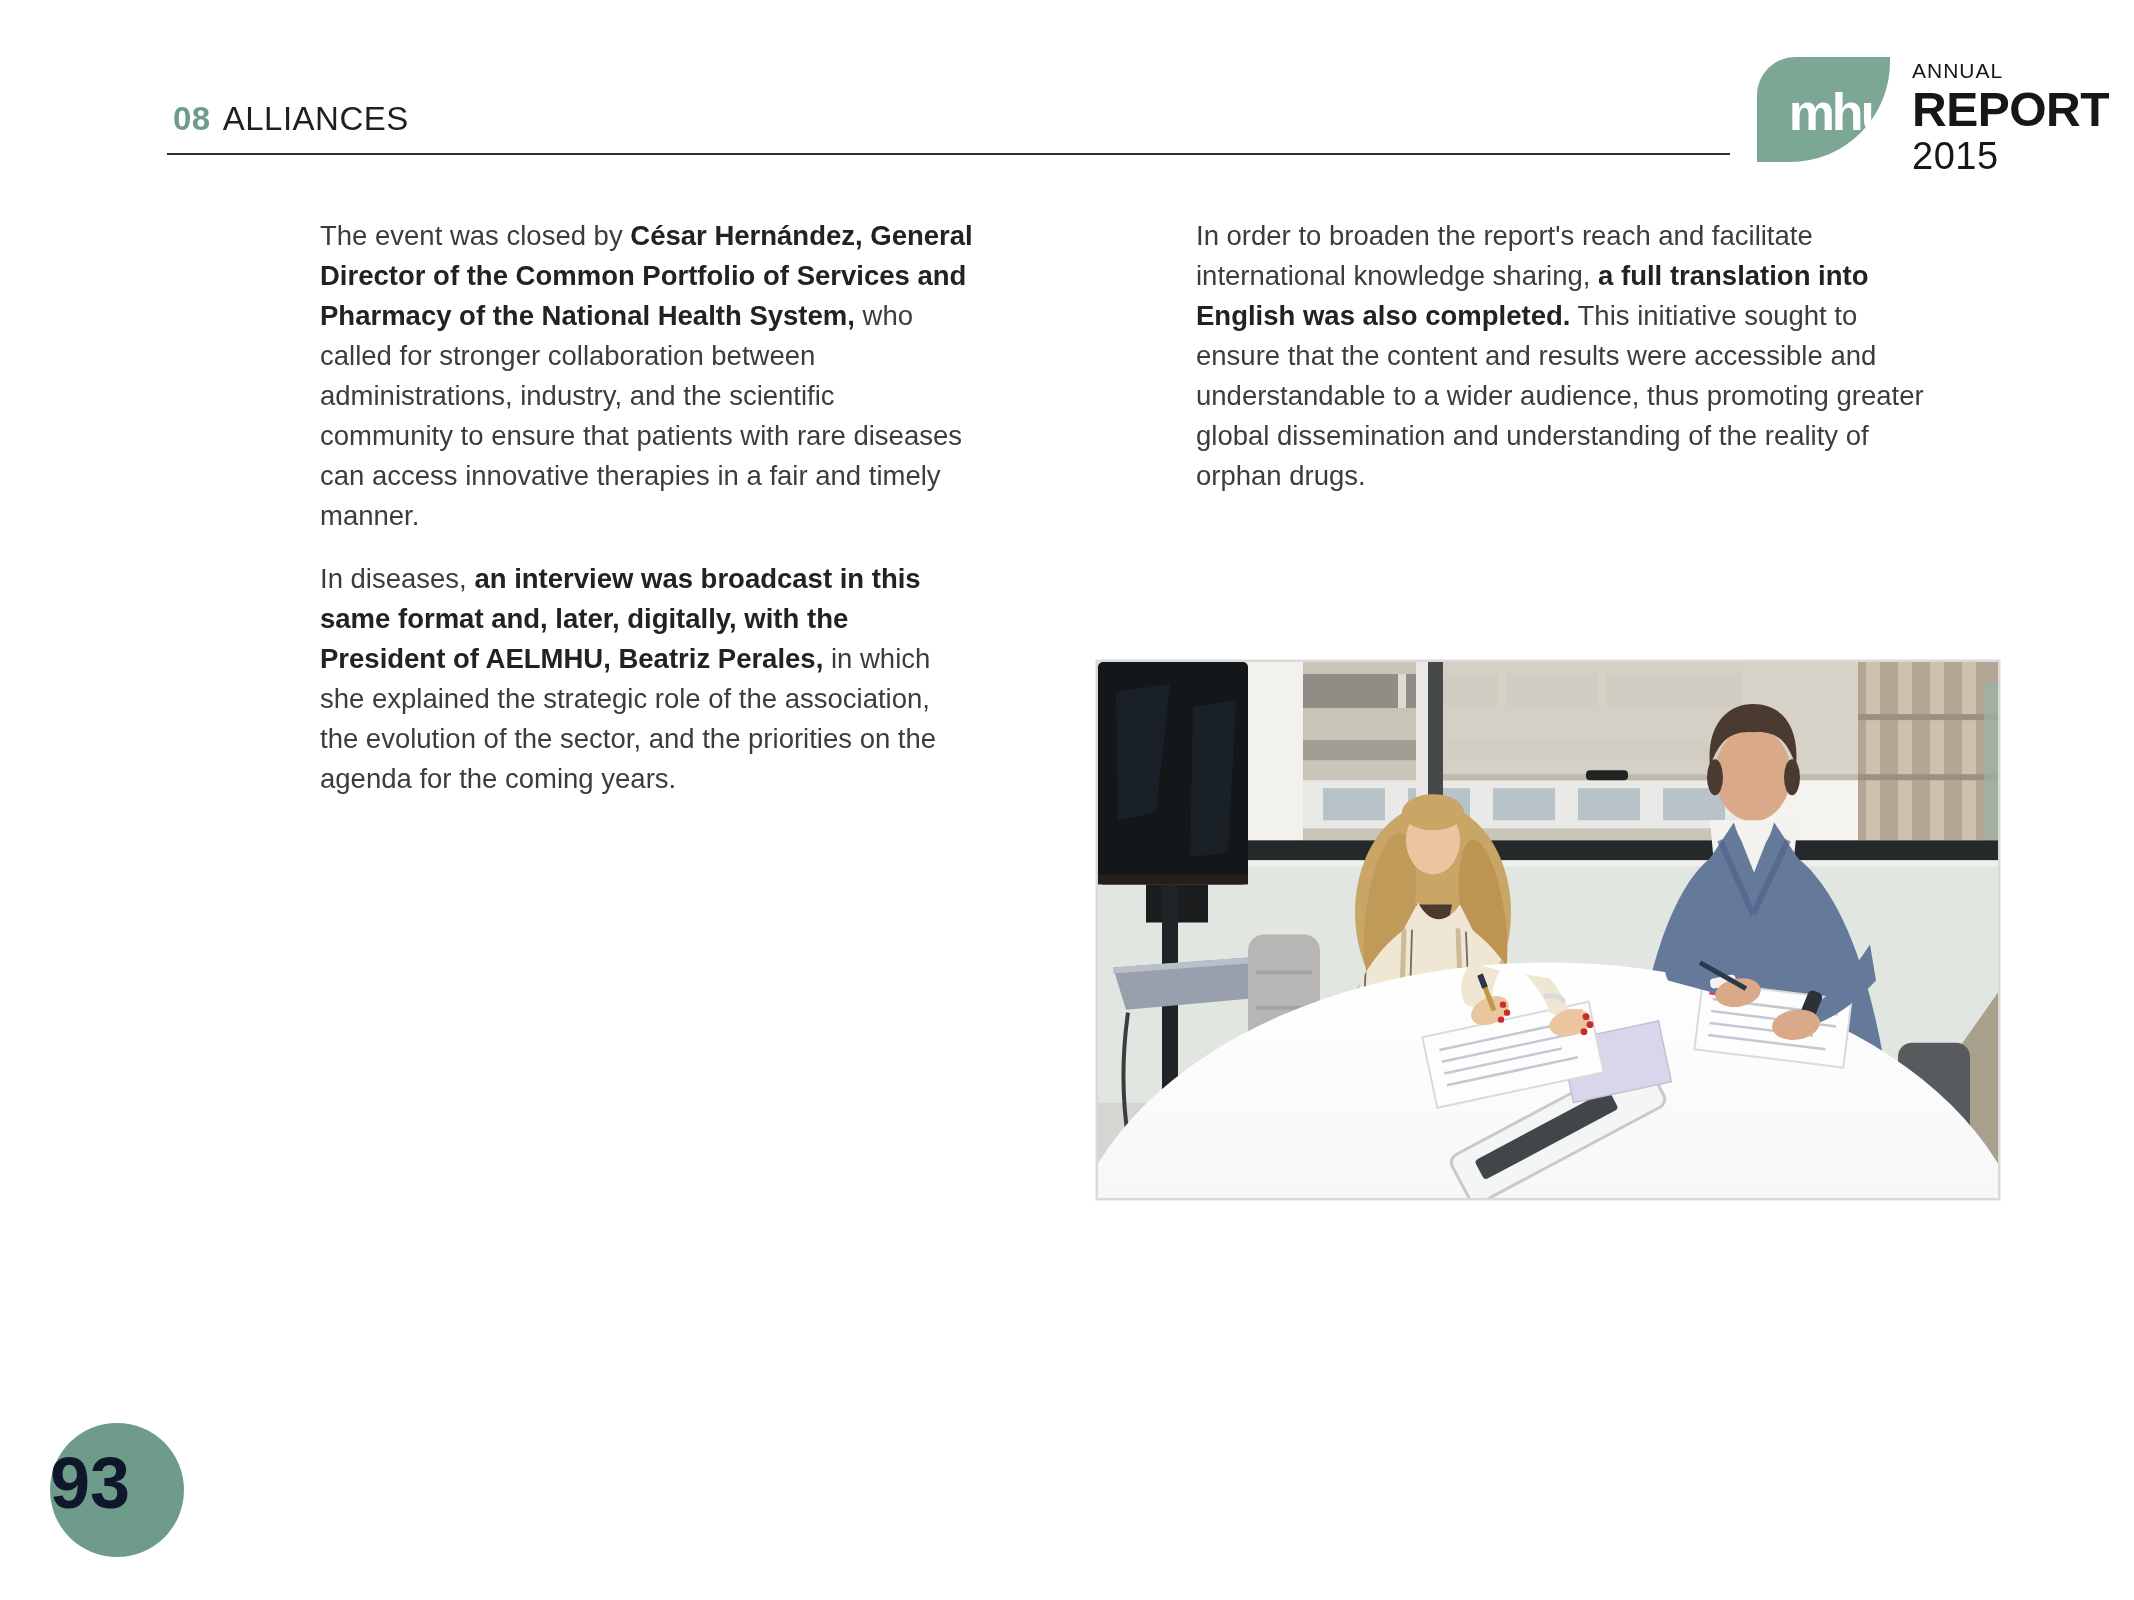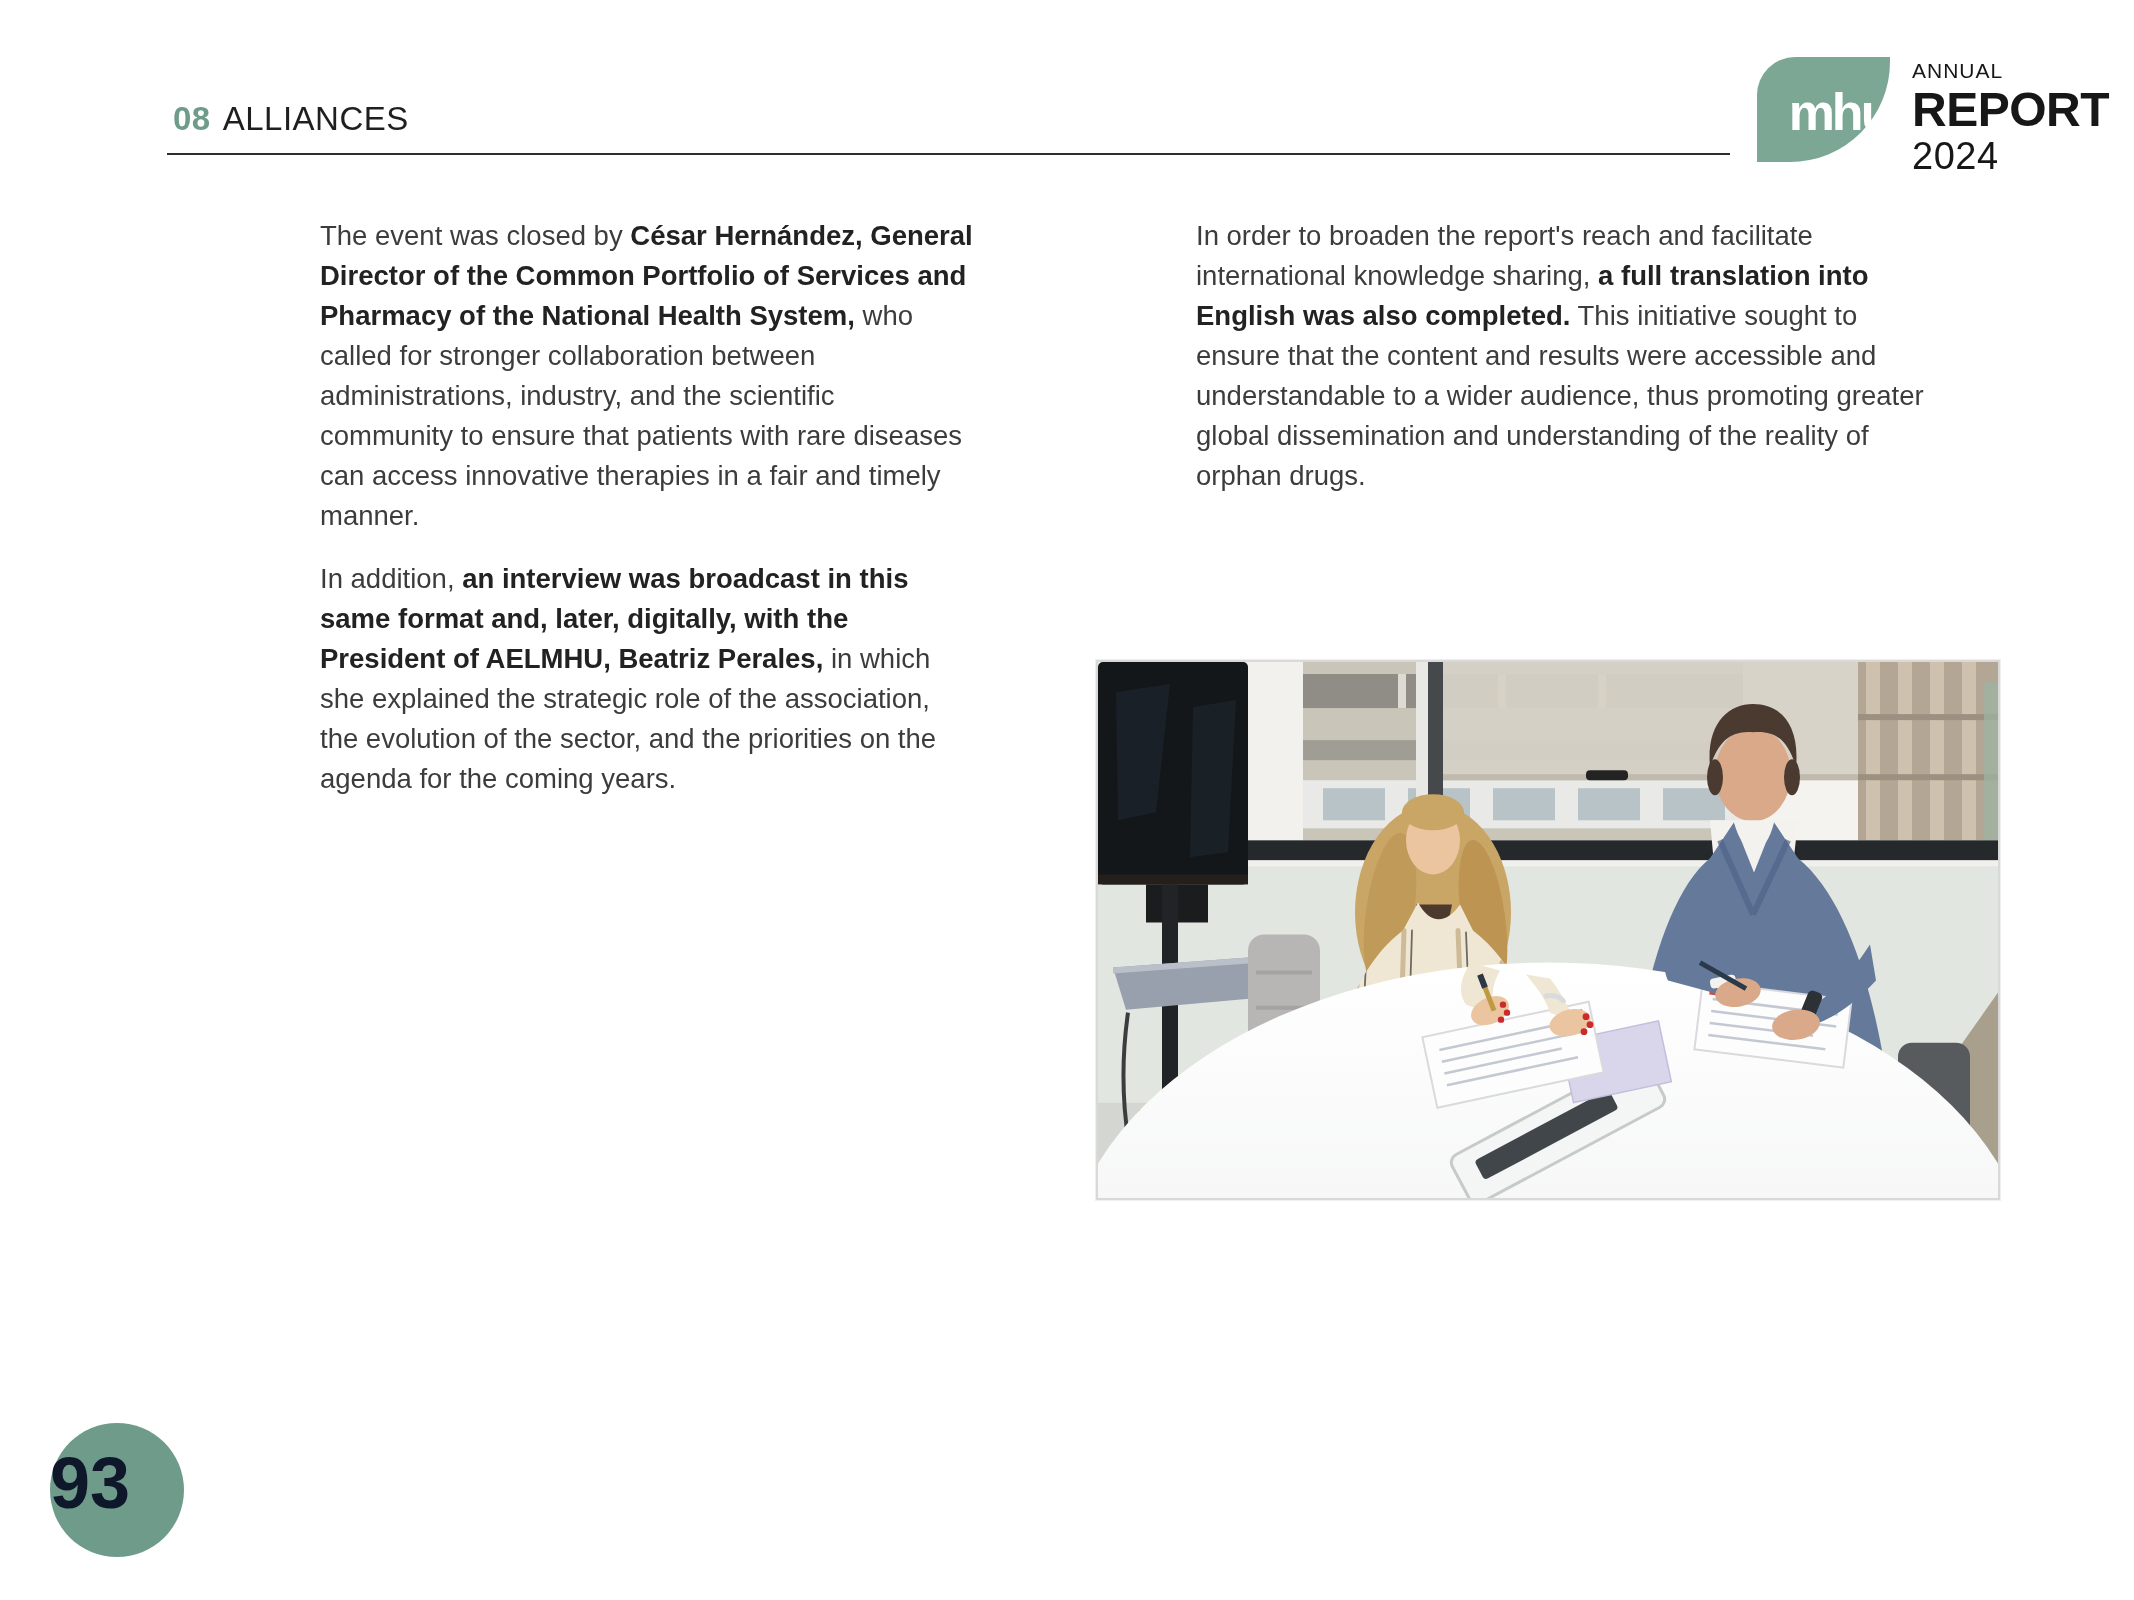--- a/index.html
+++ b/index.html
@@ -73,26 +73,26 @@
     <span class="num">08</span><span>ALLIANCES</span>
   </div>
   <div class="rule"></div>
 
   <div class="leaf">
     <span class="mark">mhu</span>
   </div>
   <div class="logo-lines">
     <div class="annual">ANNUAL</div>
     <div class="report">REPORT</div>
-    <div class="year">2024</div>
+    <div class="year">2015</div>
   </div>
 
   <div class="col left">
     <p><span>The event was closed by </span><span class="b">César Hernández, General Director of the Common Portfolio of Services and Pharmacy of the National Health System,</span><span> who called for stronger collaboration between administrations, industry, and the scientific community to ensure that patients with rare diseases can access innovative therapies in a fair and timely manner.</span></p>
-    <p><span>In addition, </span><span class="b">an interview was broadcast in this same format and, later, digitally, with the President of AELMHU, Beatriz Perales,</span><span> in which she explained the strategic role of the association, the evolution of the sector, and the priorities on the agenda for the coming years.</span></p>
+    <p><span>In diseases, </span><span class="b">an interview was broadcast in this same format and, later, digitally, with the President of AELMHU, Beatriz Perales,</span><span> in which she explained the strategic role of the association, the evolution of the sector, and the priorities on the agenda for the coming years.</span></p>
   </div>
   <div class="col right">
     <p><span>In order to broaden the report's reach and facilitate international knowledge sharing, </span><span class="b">a full translation into English was also completed.</span><span> This initiative sought to ensure that the content and results were accessible and understandable to a wider audience, thus promoting greater global dissemination and understanding of the reality of orphan drugs.</span></p>
   </div>
 
   <figure class="photo" style="margin:0">
     <svg viewBox="0 0 900 535" preserveAspectRatio="none" role="img">
       <defs>
         <linearGradient id="tableGrad" x1="0" y1="0" x2="0" y2="1">
           <stop offset="0" stop-color="#ffffff"></stop>

